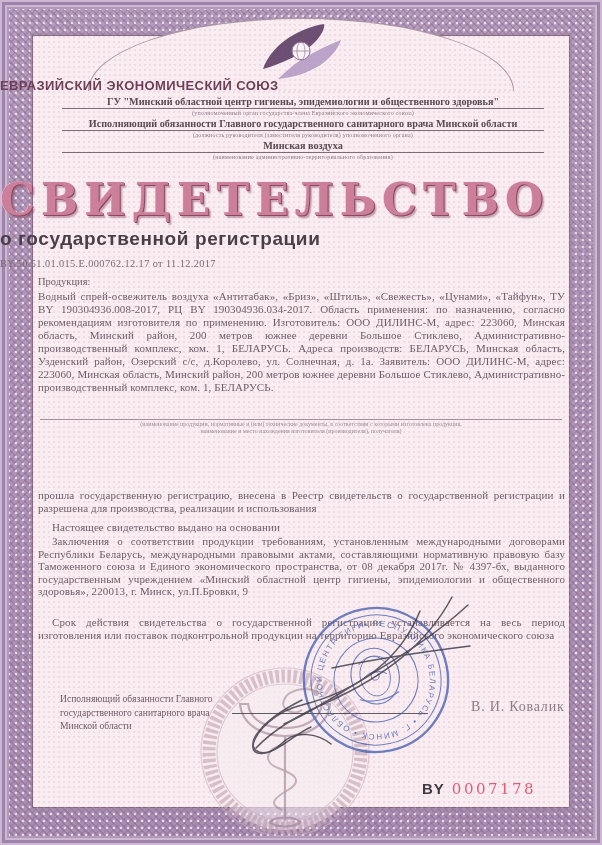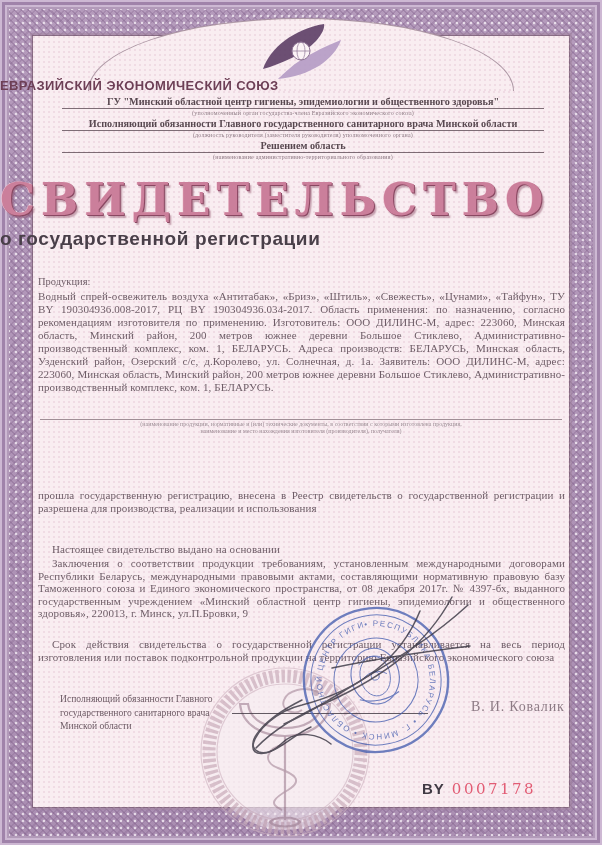--- a/index.html
+++ b/index.html
@@ -48,21 +48,21 @@
     font-weight:bold;font-size:19px;letter-spacing:.6px;color:#493f49;
   }
   .reg-number{top:258px;font-size:10.3px;color:#7b6a73;letter-spacing:.4px;}
   .para{
     left:38px;width:527px;font-size:11px;line-height:13px;color:#6e5d67;
     text-align:justify;letter-spacing:.1px;
   }
   .label{left:38px;font-size:10.5px;color:#6e5d67;}
   .rule{left:40px;right:40px;border-bottom:1px solid rgba(110,90,100,.65);height:0;}
   .tinycap{left:40px;right:40px;text-align:center;font-size:6px;color:#9c8b94;white-space:nowrap;overflow:hidden;}
-  .indent1{text-indent:14px;margin-top:22px;}
+  .indent1{text-indent:14px;}
   .signer{
     left:60px;top:692px;width:170px;font-size:9.6px;line-height:13.5px;color:#6c5a64;
   }
   .sig-line{left:232px;top:713px;width:196px;border-bottom:1px solid rgba(60,52,62,.8);height:0;}
   .signer-name{left:430px;top:699px;width:130px;font-size:14px;color:#8d7b85;letter-spacing:.8px;margin-left:41px;}
   .serial{left:422px;top:780px;font-size:15px;letter-spacing:1px;white-space:nowrap;}
   .serial .by{font-family:"Liberation Sans","DejaVu Sans",sans-serif;font-weight:bold;color:#403a44;margin-right:7px;}
   .serial .num{font-family:"DejaVu Serif",serif;color:#e25c74;letter-spacing:2.5px;}
   .stamp{left:298px;top:602px;z-index:5;opacity:.8;}
   .signature-svg{left:0;top:0;z-index:6;pointer-events:none;}
@@ -86,25 +86,26 @@
   </svg>
 
   <div class="abs z3 center union-name">ЕВРАЗИЙСКИЙ ЭКОНОМИЧЕСКИЙ СОЮЗ</div>
 
   <div class="abs z3 hline" style="top:95px;">ГУ "Минский областной центр гигиены, эпидемиологии и общественного здоровья"</div>
   <div class="abs z3 hcap" style="top:110px;">(уполномоченный орган государства-члена Евразийского экономического союза)</div>
 
   <div class="abs z3 hline" style="top:117px;">Исполняющий обязанности Главного государственного санитарного врача Минской области</div>
   <div class="abs z3 hcap" style="top:132px;">(должность руководителя (заместителя руководителя) уполномоченного органа)</div>
 
-  <div class="abs z3 hline" style="top:139px;">Решением область</div>
+  <div class="abs z3 hline" style="top:139px;">Минская воздуха</div>
   <div class="abs z3 hcap" style="top:154px;">(наименование административно-территориального образования)</div>
 
   <div class="abs z3 center main-title">СВИДЕТЕЛЬСТВО</div>
   <div class="abs z3 center subtitle">о государственной регистрации</div>
+  <div class="abs z3 center reg-number">BY.50.51.01.015.E.000762.12.17 от 11.12.2017</div>
 
   <div class="abs z3 label" style="top:276px;">Продукция:</div>
   <div class="abs z3 para" style="top:290px;">Водный спрей-освежитель воздуха «Антитабак», «Бриз», «Штиль», «Свежесть», «Цунами», «Тайфун», ТУ BY 190304936.008-2017, РЦ BY 190304936.034-2017. Область применения: по назначению, согласно рекомендациям изготовителя по применению. Изготовитель: ООО ДИЛИНС-М, адрес: 223060, Минская область, Минский район, 200 метров южнее деревни Большое Стиклево, Административно-производственный комплекс, ком. 1, БЕЛАРУСЬ. Адреса производств: БЕЛАРУСЬ, Минская область, Узденский район, Озерский с/с, д.Королево, ул. Солнечная, д. 1а. Заявитель: ООО ДИЛИНС-М, адрес: 223060, Минская область, Минский район, 200 метров южнее деревни Большое Стиклево, Административно-производственный комплекс, ком. 1, БЕЛАРУСЬ.</div>
 
   <div class="abs z3 rule" style="top:419px;"></div>
   <div class="abs z3 tinycap" style="top:421px;">(наименование продукции, нормативные и (или) технические документы, в соответствии с которыми изготовлена продукция,</div>
   <div class="abs z3 tinycap" style="top:428px;">наименование и место нахождения изготовителя (производителя), получателя)</div>
 
   <div class="abs z3 para" style="top:489px;">прошла государственную регистрацию, внесена в Реестр свидетельств о государственной регистрации и разрешена для производства, реализации и использования</div>
   <div class="abs z3 para indent1" style="top:521px;">Настоящее свидетельство выдано на основании</div>

